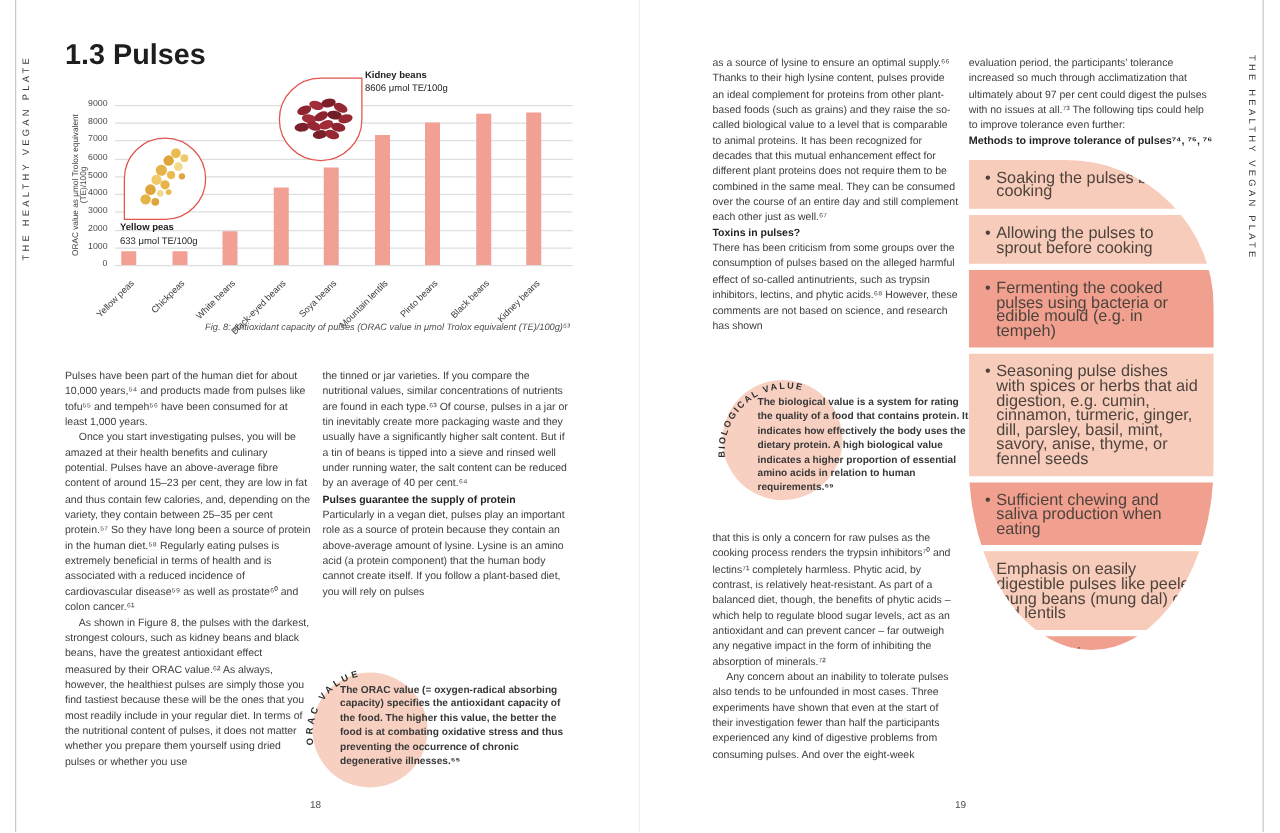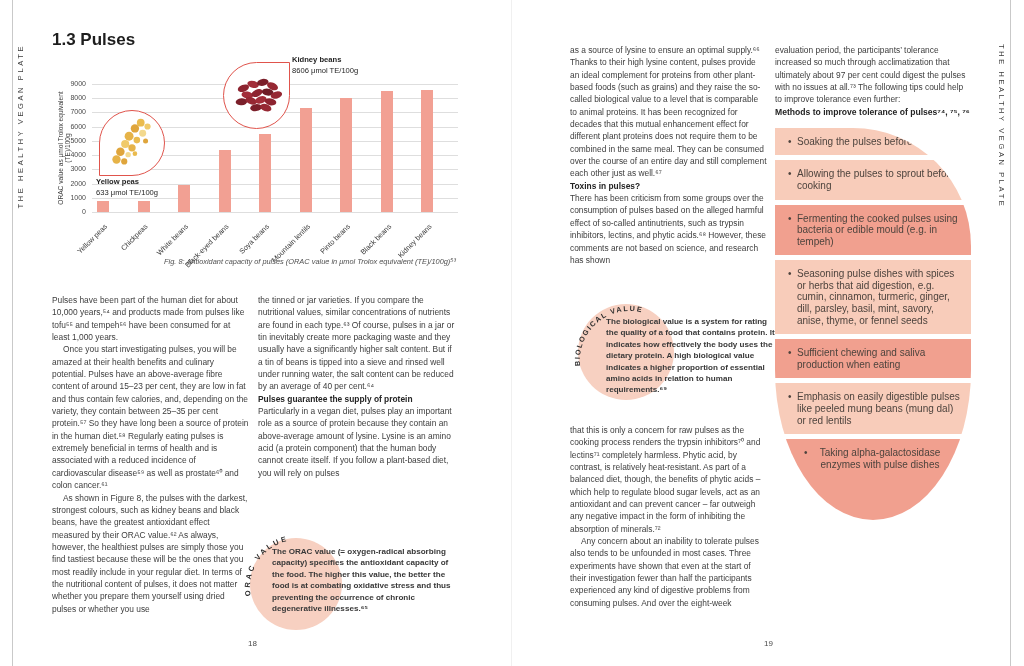--- a/index.html
+++ b/index.html
@@ -7,21 +7,21 @@
         font-family:"Liberation Sans",sans-serif;overflow:hidden;}
   .trim{position:absolute;top:0;bottom:0;width:1px;background:#c9c9c9;}
   .trim-left{left:12px}.trim-right{left:1010px}
   .gutter{position:absolute;top:0;bottom:0;left:511px;width:1px;background:#f0f0f0;}
 
   .running{position:absolute;font-size:7.5px;letter-spacing:2.6px;color:#3c3c3c;
            white-space:nowrap;writing-mode:vertical-rl;}
   .running-left{left:16px;top:44px;transform:rotate(180deg);}
   .running-right{left:997px;top:44px;}
 
-  .heading{position:absolute;left:52px;top:30px;font-size:17px;font-weight:bold;color:#1e1e1e;}
+  .heading{position:absolute;left:52px;top:30px;font-size:23px;font-weight:bold;color:#1e1e1e;}
 
   
   .chart{position:absolute;left:92px;top:84px;width:366px;height:128px;}
   .grid{position:absolute;left:0;width:100%;height:1px;background:#dedede;}
   .tick{position:absolute;left:-40px;width:34px;text-align:right;font-size:7px;color:#4a4a4a;}
   .bar{position:absolute;width:12px;}
   .xlab{position:absolute;font-size:7.3px;color:#3b3b3b;white-space:nowrap;
         transform-origin:100% 0;transform:rotate(-45deg);}
   .ylabel{position:absolute;left:57px;top:214px;width:132px;transform:rotate(-90deg);
           transform-origin:0 0;font-size:6.6px;color:#3e3e3e;text-align:center;}
@@ -62,21 +62,21 @@
   .note-orac .note-text{left:30px;top:14px;width:186px;}
   .note-bio{left:570px;top:296px;width:205px;height:126px;}
   .note-bio .note-circle{left:8px;top:8px;width:96px;height:96px;}
   .note-bio .curve-svg{left:8px;top:8px;width:96px;height:96px;}
   .note-bio .note-text{left:36px;top:20px;width:170px;}
 
   
   .methods{font-weight:bold;font-size:8.6px;line-height:12px;color:#242424;margin-top:18px;}
   .tips{margin-top:10px;width:196px;height:392px;overflow:hidden;display:flex;flex-direction:column;
         border-radius:0 118px 98px 98px / 0 118px 150px 150px;}
-  .tip{position:relative;padding:8px 10px 8px 22px;font-size:10px;line-height:11.6px;
+  .tip{position:relative;padding:8px 10px 8px 22px;font-size:13px;line-height:11.6px;
        color:#4d433d;margin-bottom:5px;}
   .tip::before{content:"\2022";position:absolute;left:13px;top:8px;}
   .tip.light{background:#f8ccba;}
   .tip.dark{background:#f1a08f;}
   .tip:last-child{flex:1;margin-bottom:0;padding-left:38px;padding-right:24px;text-align:center;}
   .tip:last-child::before{left:29px;}
 
   .pagenum{position:absolute;font-size:8px;color:#4a4a4a;}
   .pagenum-left{left:248px;top:639px;}
   .pagenum-right{left:764px;top:639px;}

